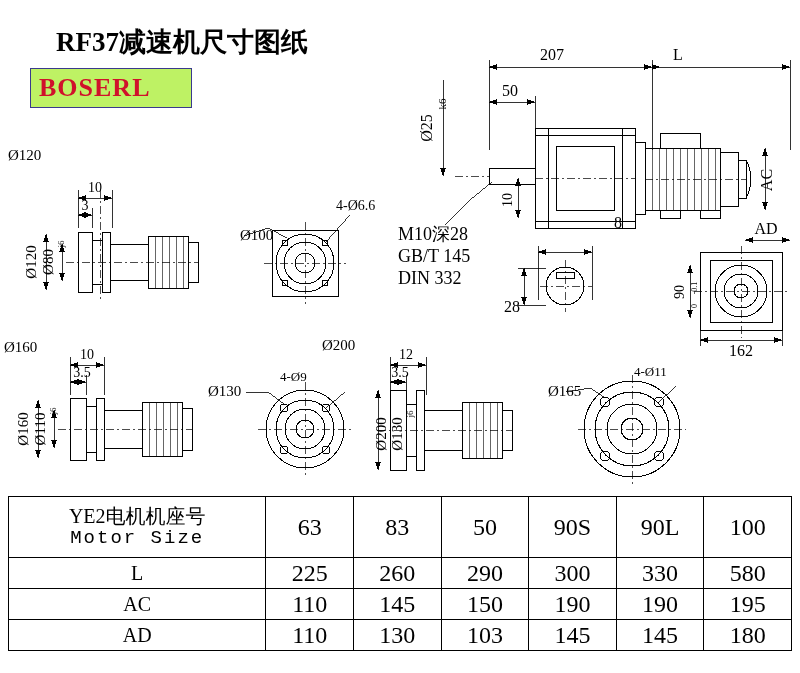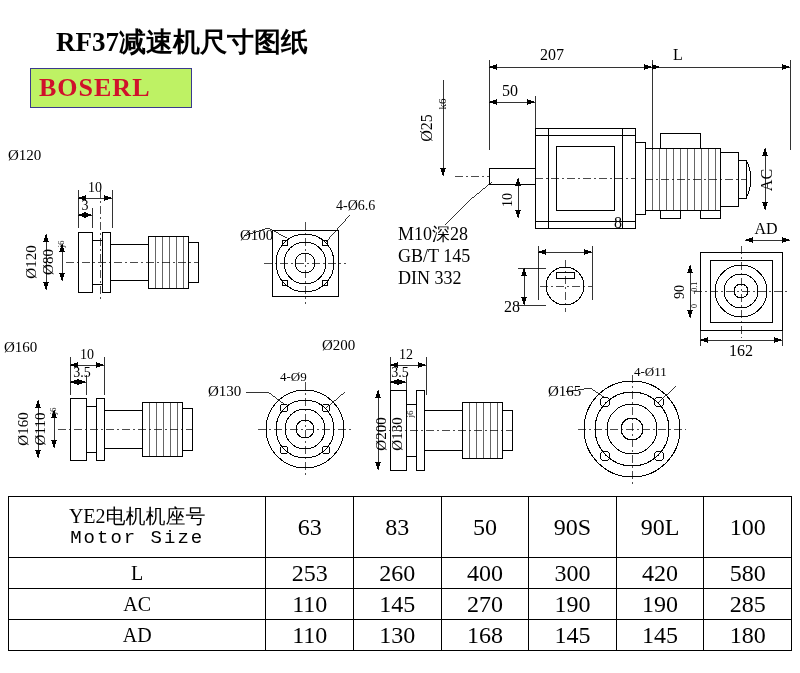--- a/index.html
+++ b/index.html
@@ -399,41 +399,41 @@
         </td>
         <td class="val">63</td>
         <td class="val">83</td>
         <td class="val">50</td>
         <td class="val">90S</td>
         <td class="val">90L</td>
         <td class="val">100</td>
       </tr>
       <tr>
         <td class="head rowlabel">L</td>
-        <td class="val">253</td>
+        <td class="val">225</td>
         <td class="val">260</td>
-        <td class="val">400</td>
+        <td class="val">290</td>
         <td class="val">300</td>
-        <td class="val">420</td>
+        <td class="val">330</td>
         <td class="val">580</td>
       </tr>
       <tr>
         <td class="head rowlabel">AC</td>
         <td class="val">110</td>
         <td class="val">145</td>
-        <td class="val">270</td>
+        <td class="val">150</td>
         <td class="val">190</td>
         <td class="val">190</td>
-        <td class="val">285</td>
+        <td class="val">195</td>
       </tr>
       <tr>
         <td class="head rowlabel">AD</td>
         <td class="val">110</td>
         <td class="val">130</td>
-        <td class="val">168</td>
+        <td class="val">103</td>
         <td class="val">145</td>
         <td class="val">145</td>
         <td class="val">180</td>
       </tr>
     </tbody>
   </table>
 
 </div>
 
 </body></html>

